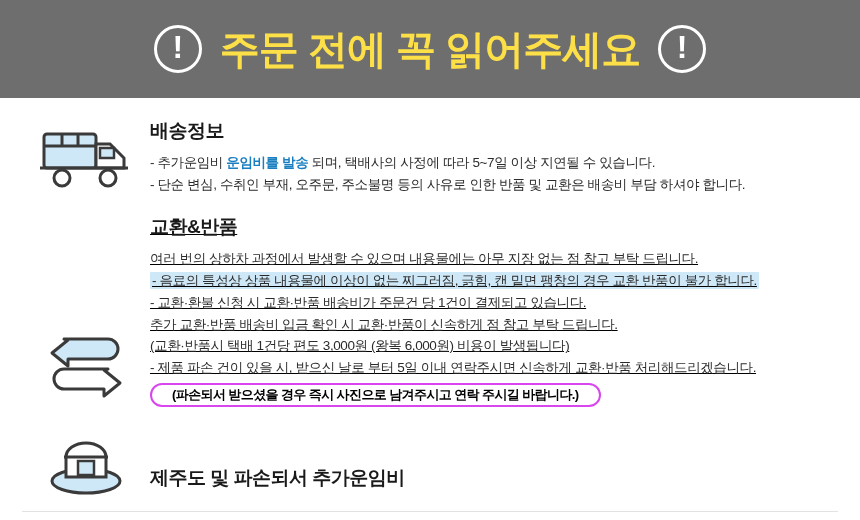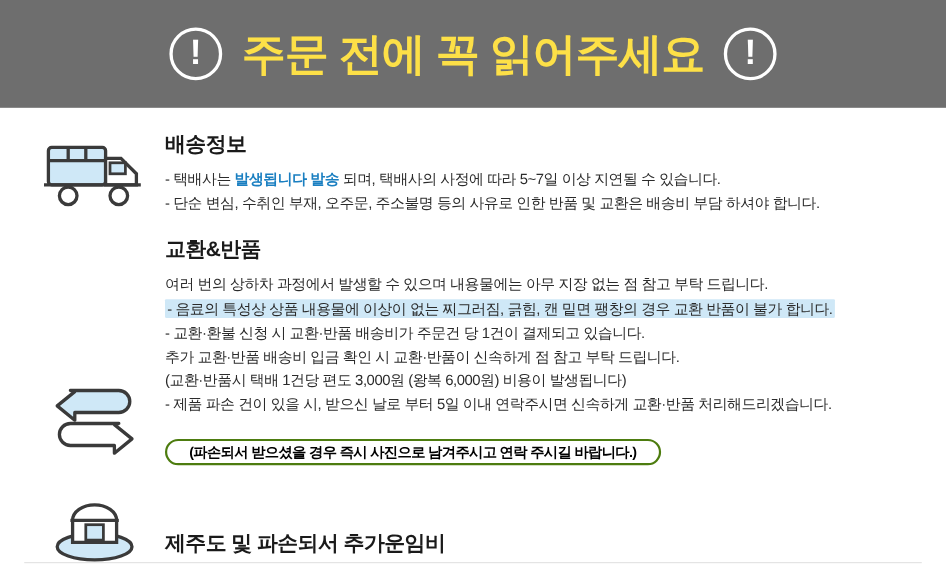--- a/index.html
+++ b/index.html
@@ -90,30 +90,30 @@
     background: #cfe8f7;
     padding: 1px 2px;
     border-radius: 1px;
   }
   .blue-b {
     color: #1a7fc1;
     font-weight: bold;
   }
   .boxed {
     display: inline-block;
-    border: 2px solid #4d7c0f;
+    border: 2px solid #d946ef;
     border-radius: 13px;
     padding: 1px 20px;
     font-weight: bold;
     font-size: 13px;
-    margin-top: 20px;
+    margin-top: 4px;
     letter-spacing: -0.6px;
   }
   .sec-gap-1 { margin-top: 4px; }
-  .sec-gap-2 { margin-top: 16px; }
+  .sec-gap-2 { margin-top: 16px; text-decoration: underline; }
   .sec-gap-3 { margin-top: 18px; }
 
   .bottom-rule {
     position: absolute;
     left: 22px;
     right: 22px;
     bottom: 8px;
     height: 1px;
     background: #e2e2e2;
   }
@@ -148,21 +148,21 @@
           <line x1="24" y1="10" x2="24" y2="22" stroke="#3a3a3a" stroke-width="3"></line>
           <line x1="40" y1="10" x2="40" y2="22" stroke="#3a3a3a" stroke-width="3"></line>
           <line x1="2" y1="44" x2="90" y2="44" stroke="#3a3a3a" stroke-width="3"></line>
           <circle cx="24" cy="54" r="8" fill="#ffffff" stroke="#3a3a3a" stroke-width="3"></circle>
           <circle cx="70" cy="54" r="8" fill="#ffffff" stroke="#3a3a3a" stroke-width="3"></circle>
         </svg>
       </div>
       <div class="text-col">
         <div class="sec-title">배송정보</div>
         <p class="line">
-          <span>- 택배사는 </span><span class="blue-b">발생됩니다 발송</span><span> 되며, 택배사의 사정에 따라 5~7일 이상 지연될 수 있습니다.</span>
+          <span>- 추가운임비 </span><span class="blue-b">운임비를 발송</span><span> 되며, 택배사의 사정에 따라 5~7일 이상 지연될 수 있습니다.</span>
         </p>
         <p class="line">- 단순 변심, 수취인 부재, 오주문, 주소불명 등의 사유로 인한 반품 및 교환은 배송비 부담 하셔야 합니다.</p>
       </div>
     </div>
 
     <div class="section sec-gap-2">
       <div class="icon-col">
         <svg class="svg-icon" width="96" height="86" viewBox="0 0 96 86">
           <path d="M26 18 H70 a10 10 0 0 1 0 20 H30 v7 L14 32 l16 -13 z" fill="#cfe8f7" stroke="#3a3a3a" stroke-width="3" stroke-linejoin="round"></path>
           <path d="M70 48 H26 a10 10 0 0 0 0 20 h40 v7 l16 -13 l-16 -13 z" fill="#ffffff" stroke="#3a3a3a" stroke-width="3" stroke-linejoin="round"></path>

